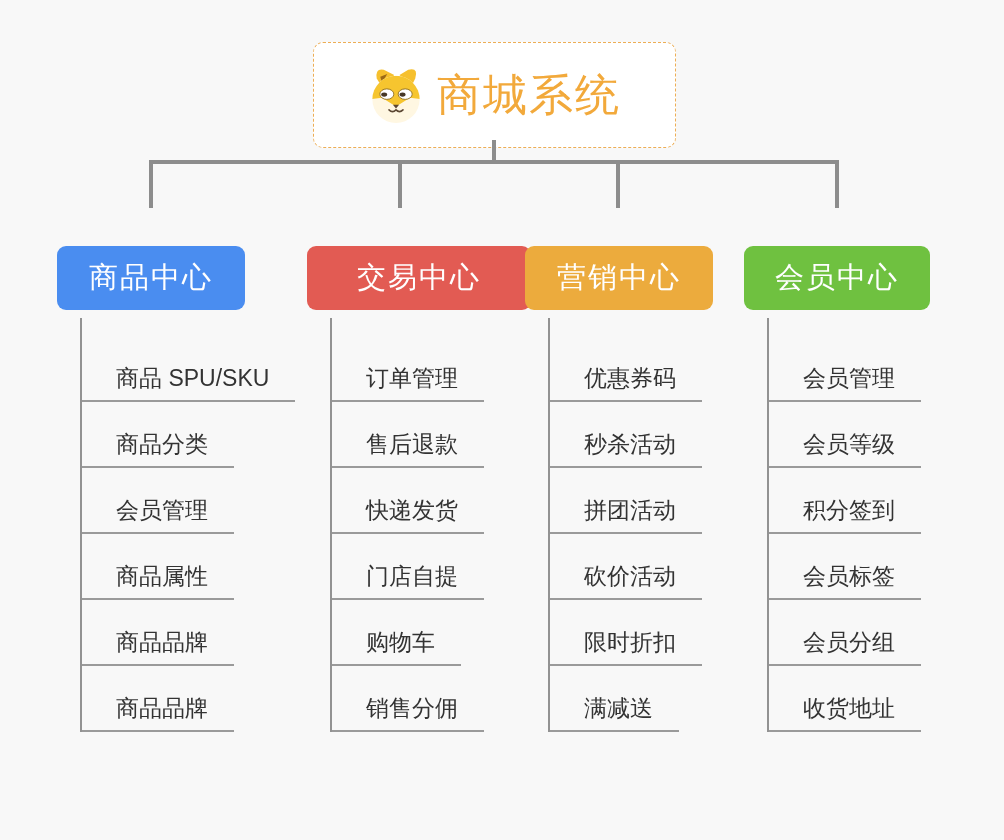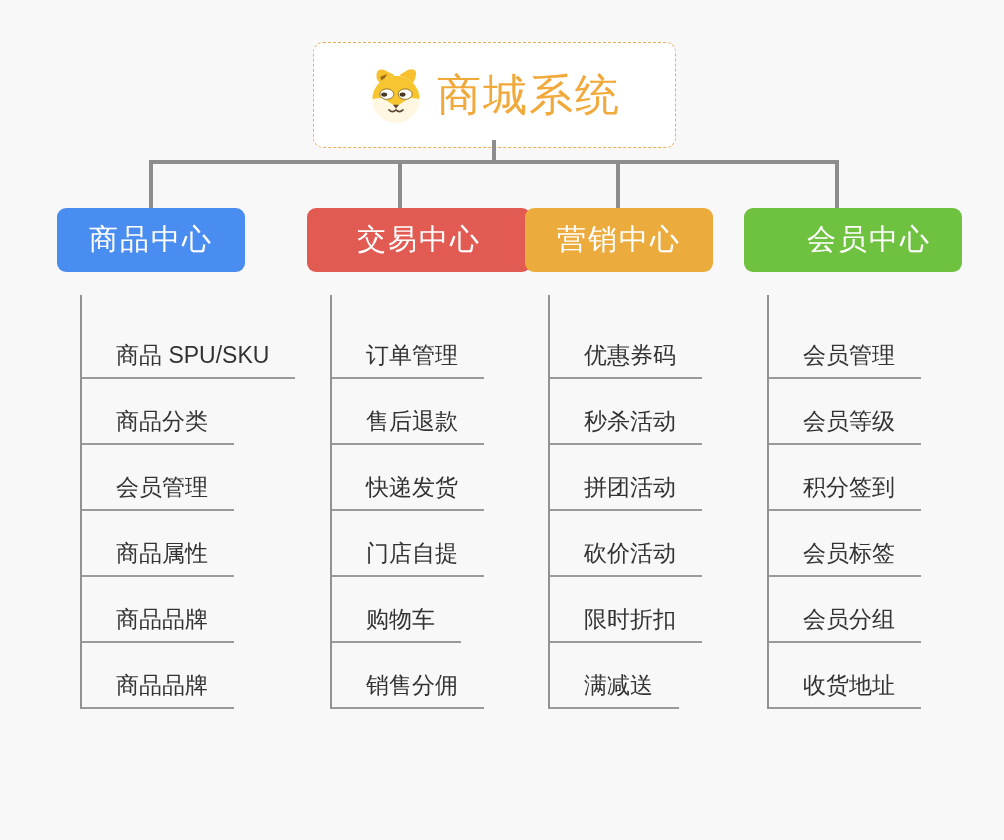--- a/index.html
+++ b/index.html
@@ -36,31 +36,32 @@
   .hbar       { left: 149px; top: 160px; width: 690px; height: 4px; }
   .drop       { top: 160px; width: 4px; height: 48px; }
   .drop.d1 { left: 149px; } .drop.d2 { left: 398px; }
   .drop.d3 { left: 616px; } .drop.d4 { left: 835px; }
 
   
   .col { position: absolute; top: 208px; }
   .col.c1 { left: 57px; }  .col.c1 .branch-node { width: 188px; }
   .col.c2 { left: 307px; } .col.c2 .branch-node { width: 224px; }
   .col.c3 { left: 525px; } .col.c3 .branch-node { width: 188px; }
-  .col.c4 { left: 744px; } .col.c4 .branch-node { width: 186px; padding-left: 32px; }
+  .col.c4 { left: 744px; } .col.c4 .branch-node { width: 186px; }
 
   .branch-node {
     height: 64px; border-radius: 9px;
     display: flex; align-items: center; justify-content: center;
     color: #ffffff; font-size: 29px; letter-spacing: 2px;
     white-space: nowrap;
+    margin-top: 38px;
   }
 
   .children {
-    list-style: none; margin: 15px; padding: 8px;
+    list-style: none; margin: 0; padding: 8px;
     margin-left: 15px;
     text-align: right;
   }
   .children li {
     height: 66px;
     border-left: 2px solid #929292;
     display: flex; align-items: flex-end;
   }
   .children li:first-child { height: 84px; }
   .child-label {

